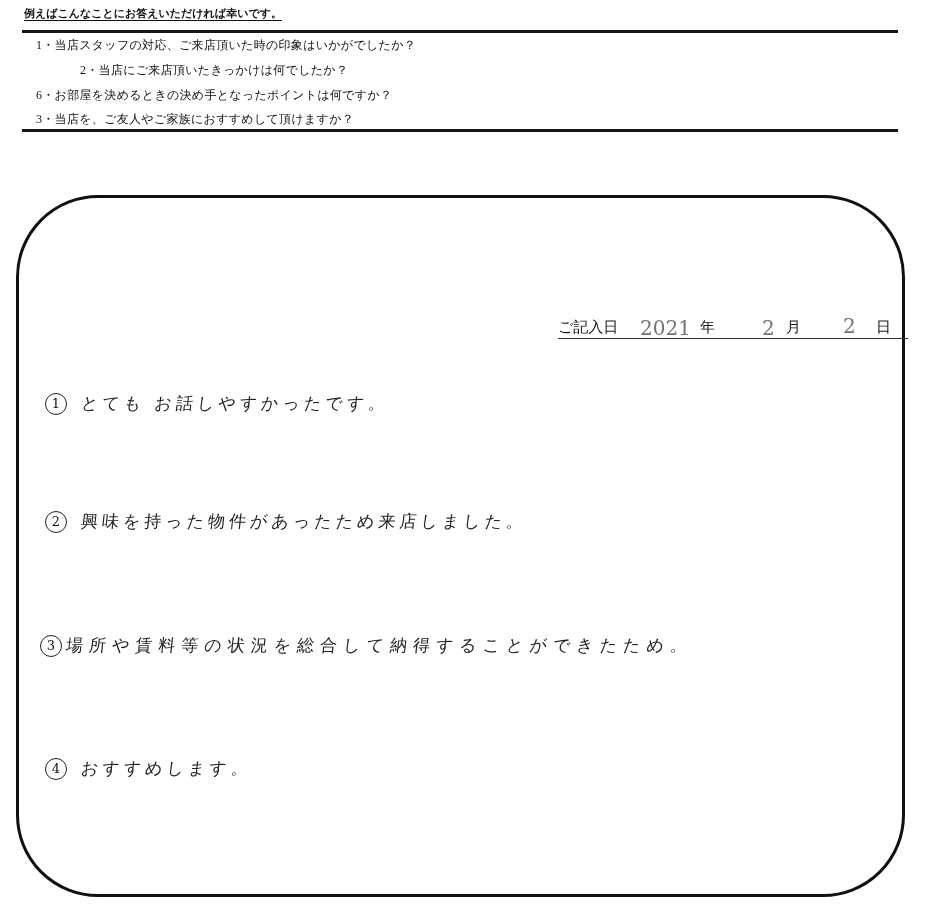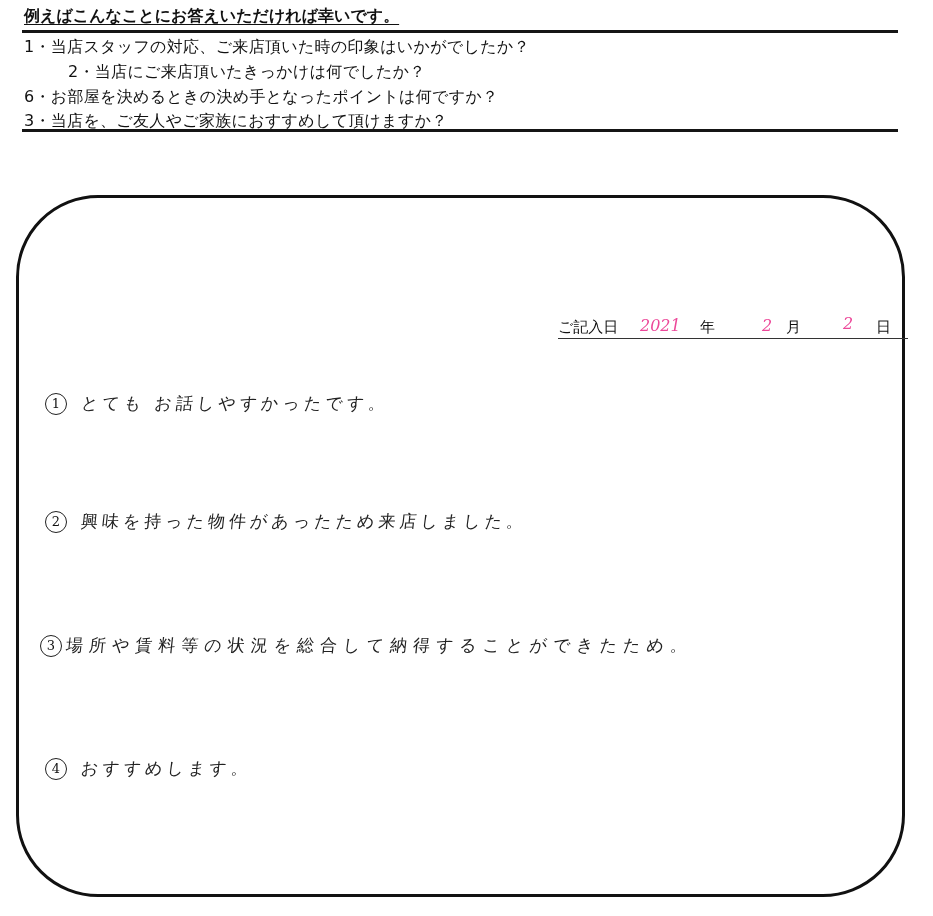--- a/index.html
+++ b/index.html
@@ -1,26 +1,26 @@
 <!DOCTYPE html>
 <html><head>
   <meta charset="utf-8">
   <style>
     html, body { margin: 0; padding: 0; background: #ffffff; }
     body { width: 933px; height: 916px; position: relative; overflow: hidden; font-family: "DejaVu Sans", sans-serif; color: #111; }
-    .header-title { position: absolute; left: 24px; top: 6px; font-size: 16px; font-weight: bold; letter-spacing: 0px; text-decoration: underline; text-underline-offset: 3px; white-space: nowrap; }
+    .header-title { position: absolute; left: 24px; top: 6px; font-size: 11px; font-weight: bold; letter-spacing: 0px; text-decoration: underline; text-underline-offset: 3px; white-space: nowrap; }
     .rule { position: absolute; left: 22px; width: 876px; height: 3px; background: #151515; }
     .rule.top { top: 30px; }
     .rule.bottom { top: 129px; }
-    .q { position: absolute; left: 24px; font-size: 16px; white-space: nowrap; letter-spacing: 0.3px; }
+    .q { position: absolute; left: 36px; font-size: 12px; white-space: nowrap; letter-spacing: 0.3px; font-family: Liberation Serif, serif; }
     .q1 { top: 37px; } .q2 { top: 62px; margin-left: 44px; } .q3 { top: 87px; } .q4 { top: 111px; }
     .box { position: absolute; left: 16px; top: 195px; width: 889px; height: 702px; border: 3px solid #111; border-radius: 82px 82px 82px 82px / 82px 82px 82px 82px; box-sizing: border-box; }
     .date-row { position: absolute; left: 518px; top: 316px; width: 350px; height: 22px; border-bottom: 1.5px solid #333; font-size: 15px; margin-left: 40px; }
     .date-row span { position: absolute; top: 2px; white-space: nowrap; }
-    .hw { font-family: "DejaVu Serif", serif; font-style: italic; font-size: 16px; color: #ec4899; }
+    .hw { font-family: "DejaVu Serif", serif; font-size: 20px; color: #737373; }
     .answer { position: absolute; left: 45px; display: flex; align-items: center; white-space: nowrap; }
     .num { display: inline-block; width: 20px; height: 20px; border: 1.5px solid #222; border-radius: 50%; text-align: center; line-height: 20px; font-size: 13px; font-family: "DejaVu Serif", serif; margin-right: 14px; box-sizing: content-box; }
     .ans-text { font-family: "DejaVu Serif", serif; font-size: 17px; letter-spacing: 4px; color: #222; transform: skewX(-6deg); }
     .a1 { top: 392px; } .a2 { top: 510px; } .a3 { top: 634px; left: 40px; } .a4 { top: 757px; }
     .a3 .num { margin-right: 4px; }
     .a3 .ans-text { letter-spacing: 6px; }
   </style>
 </head>
 <body>
 

